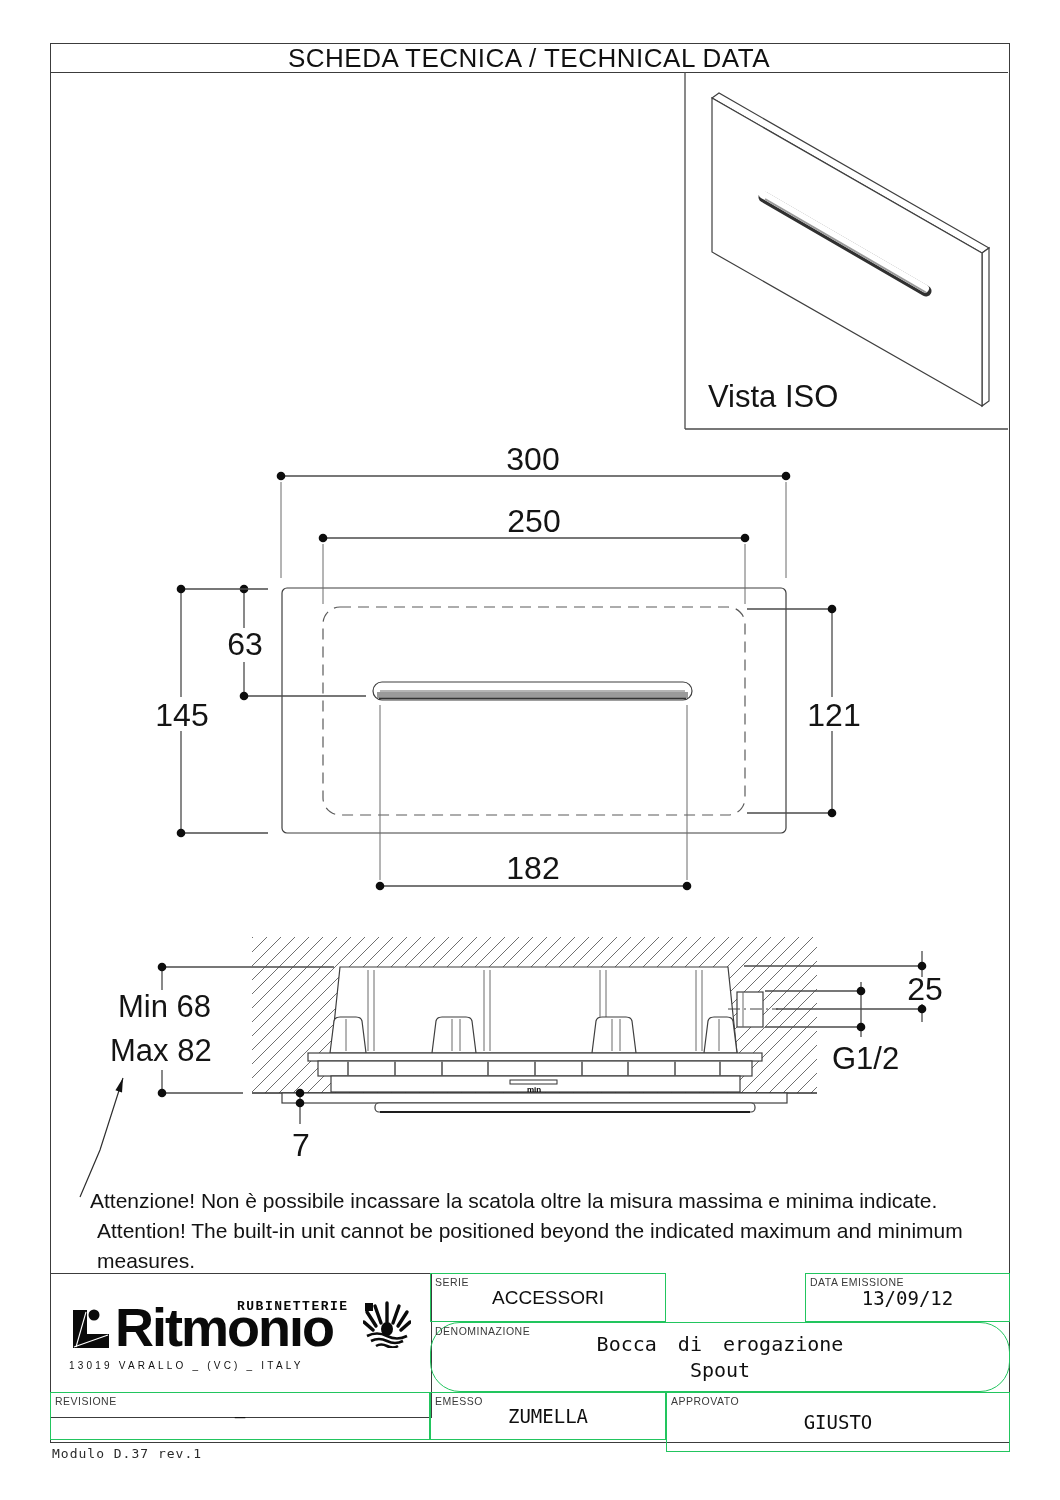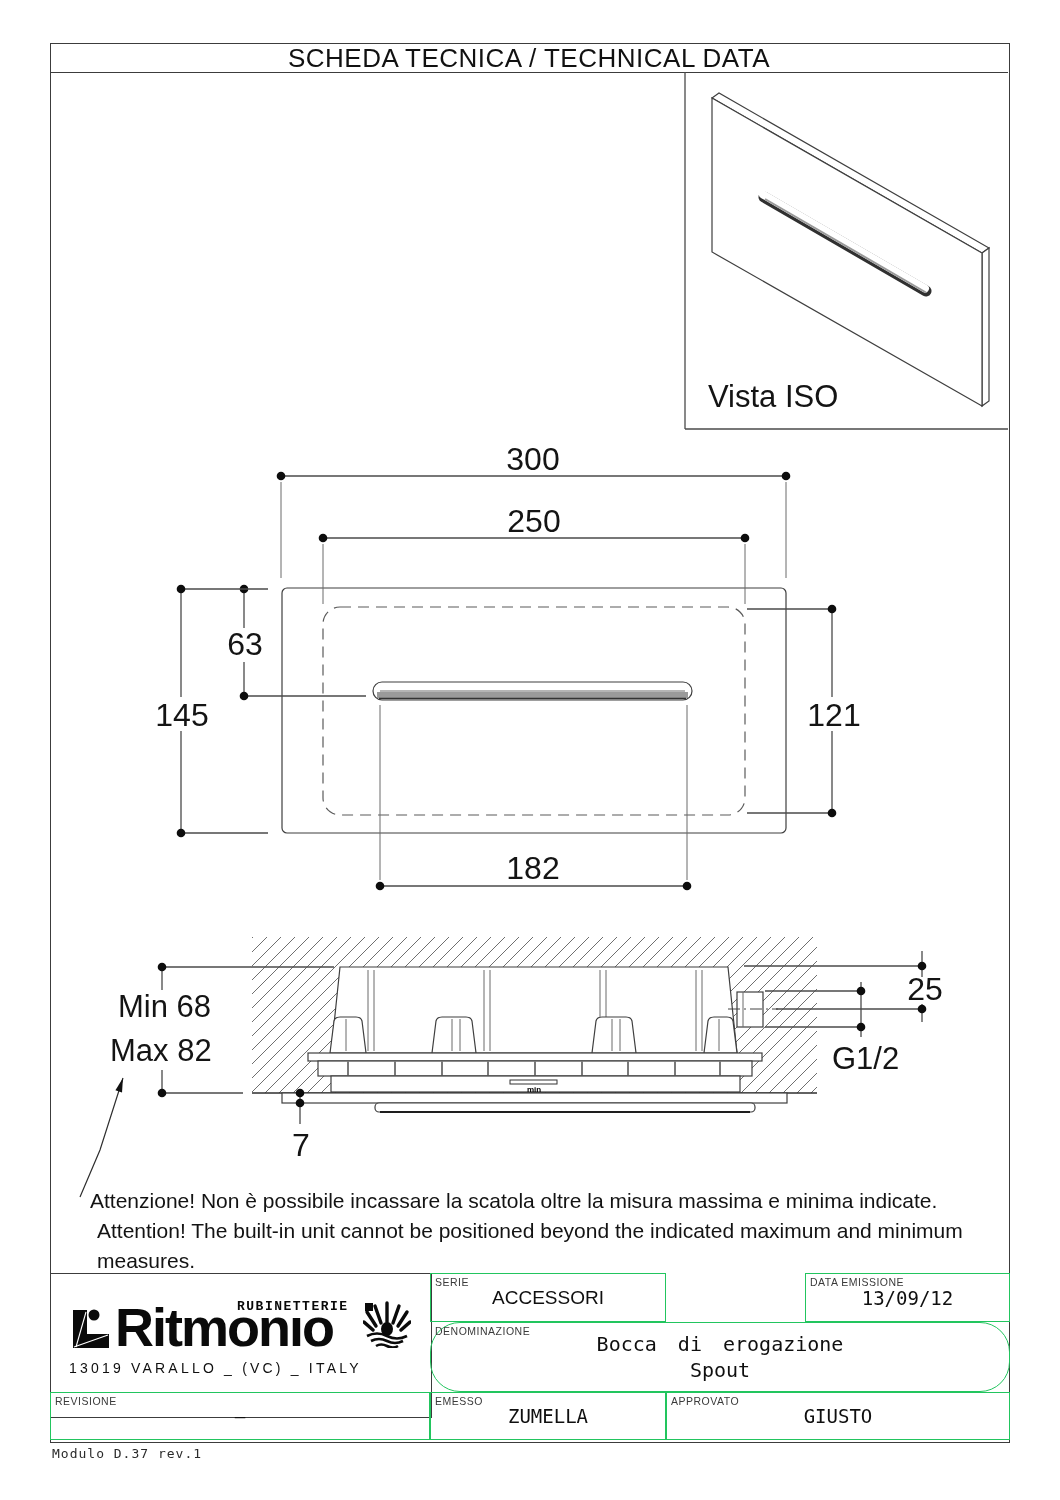--- a/index.html
+++ b/index.html
@@ -30,21 +30,21 @@
   .denom .val{flex-direction:column;gap:2px;padding-top:0;font-size:20px;word-spacing:9px;}
   .modulo{position:absolute;left:52px;top:1446px;font-family:"DejaVu Sans Mono",monospace;
           font-size:13px;color:#2b2b2b;letter-spacing:1px;}
 
   .logo{position:absolute;left:0;top:0;width:382px;height:145px;border:1px solid #3c3c3c;box-sizing:border-box;}
   .logo .brand{position:absolute;left:64px;top:22px;font-size:54px;font-weight:bold;
                letter-spacing:-2px;color:#0a0a0a;}
   .logo .tagline{position:absolute;left:184px;top:25px;font-size:13px;font-weight:bold;
                  letter-spacing:1.5px;color:#0a0a0a;display:flex;align-items:center;gap:16px;background:#fff;padding:0 2px;font-family:Liberation Mono, monospace;}
   .logo .sq{display:inline-block;width:8px;height:8px;background:#0a0a0a;}
-  .logo .address{position:absolute;left:18px;top:86px;font-size:14px;letter-spacing:3.2px;color:#0f0f0f;white-space:nowrap;}
+  .logo .address{position:absolute;left:18px;top:86px;font-size:10px;letter-spacing:3.2px;color:#0f0f0f;white-space:nowrap;}
   .logo svg{position:absolute;}
 </style>
 </head>
 <body>
 
 <div class="page">
 
   <div class="frame"></div>
   <div class="title-band">
     <span>SCHEDA TECNICA / TECHNICAL DATA</span>
@@ -289,21 +289,21 @@
       </span>
     </div>
     <div class="cell" style="left:0;top:119px;width:380px;height:48px;">
       <span class="lab">REVISIONE</span>
       <span class="val">–</span>
     </div>
     <div class="cell" style="left:380px;top:119px;width:236px;height:48px;">
       <span class="lab">EMESSO</span>
       <span class="val mono">ZUMELLA</span>
     </div>
-    <div class="cell" style="left:616px;top:119px;width:344px;height:48px;">
+    <div class="cell" style="left:616px;top:119px;width:344px;height:60px;">
       <span class="lab">APPROVATO</span>
       <span class="val mono">GIUSTO</span>
     </div>
   </div>
 
   <div class="modulo">Modulo D.37 rev.1</div>
 
 </div>
 
 </body></html>

